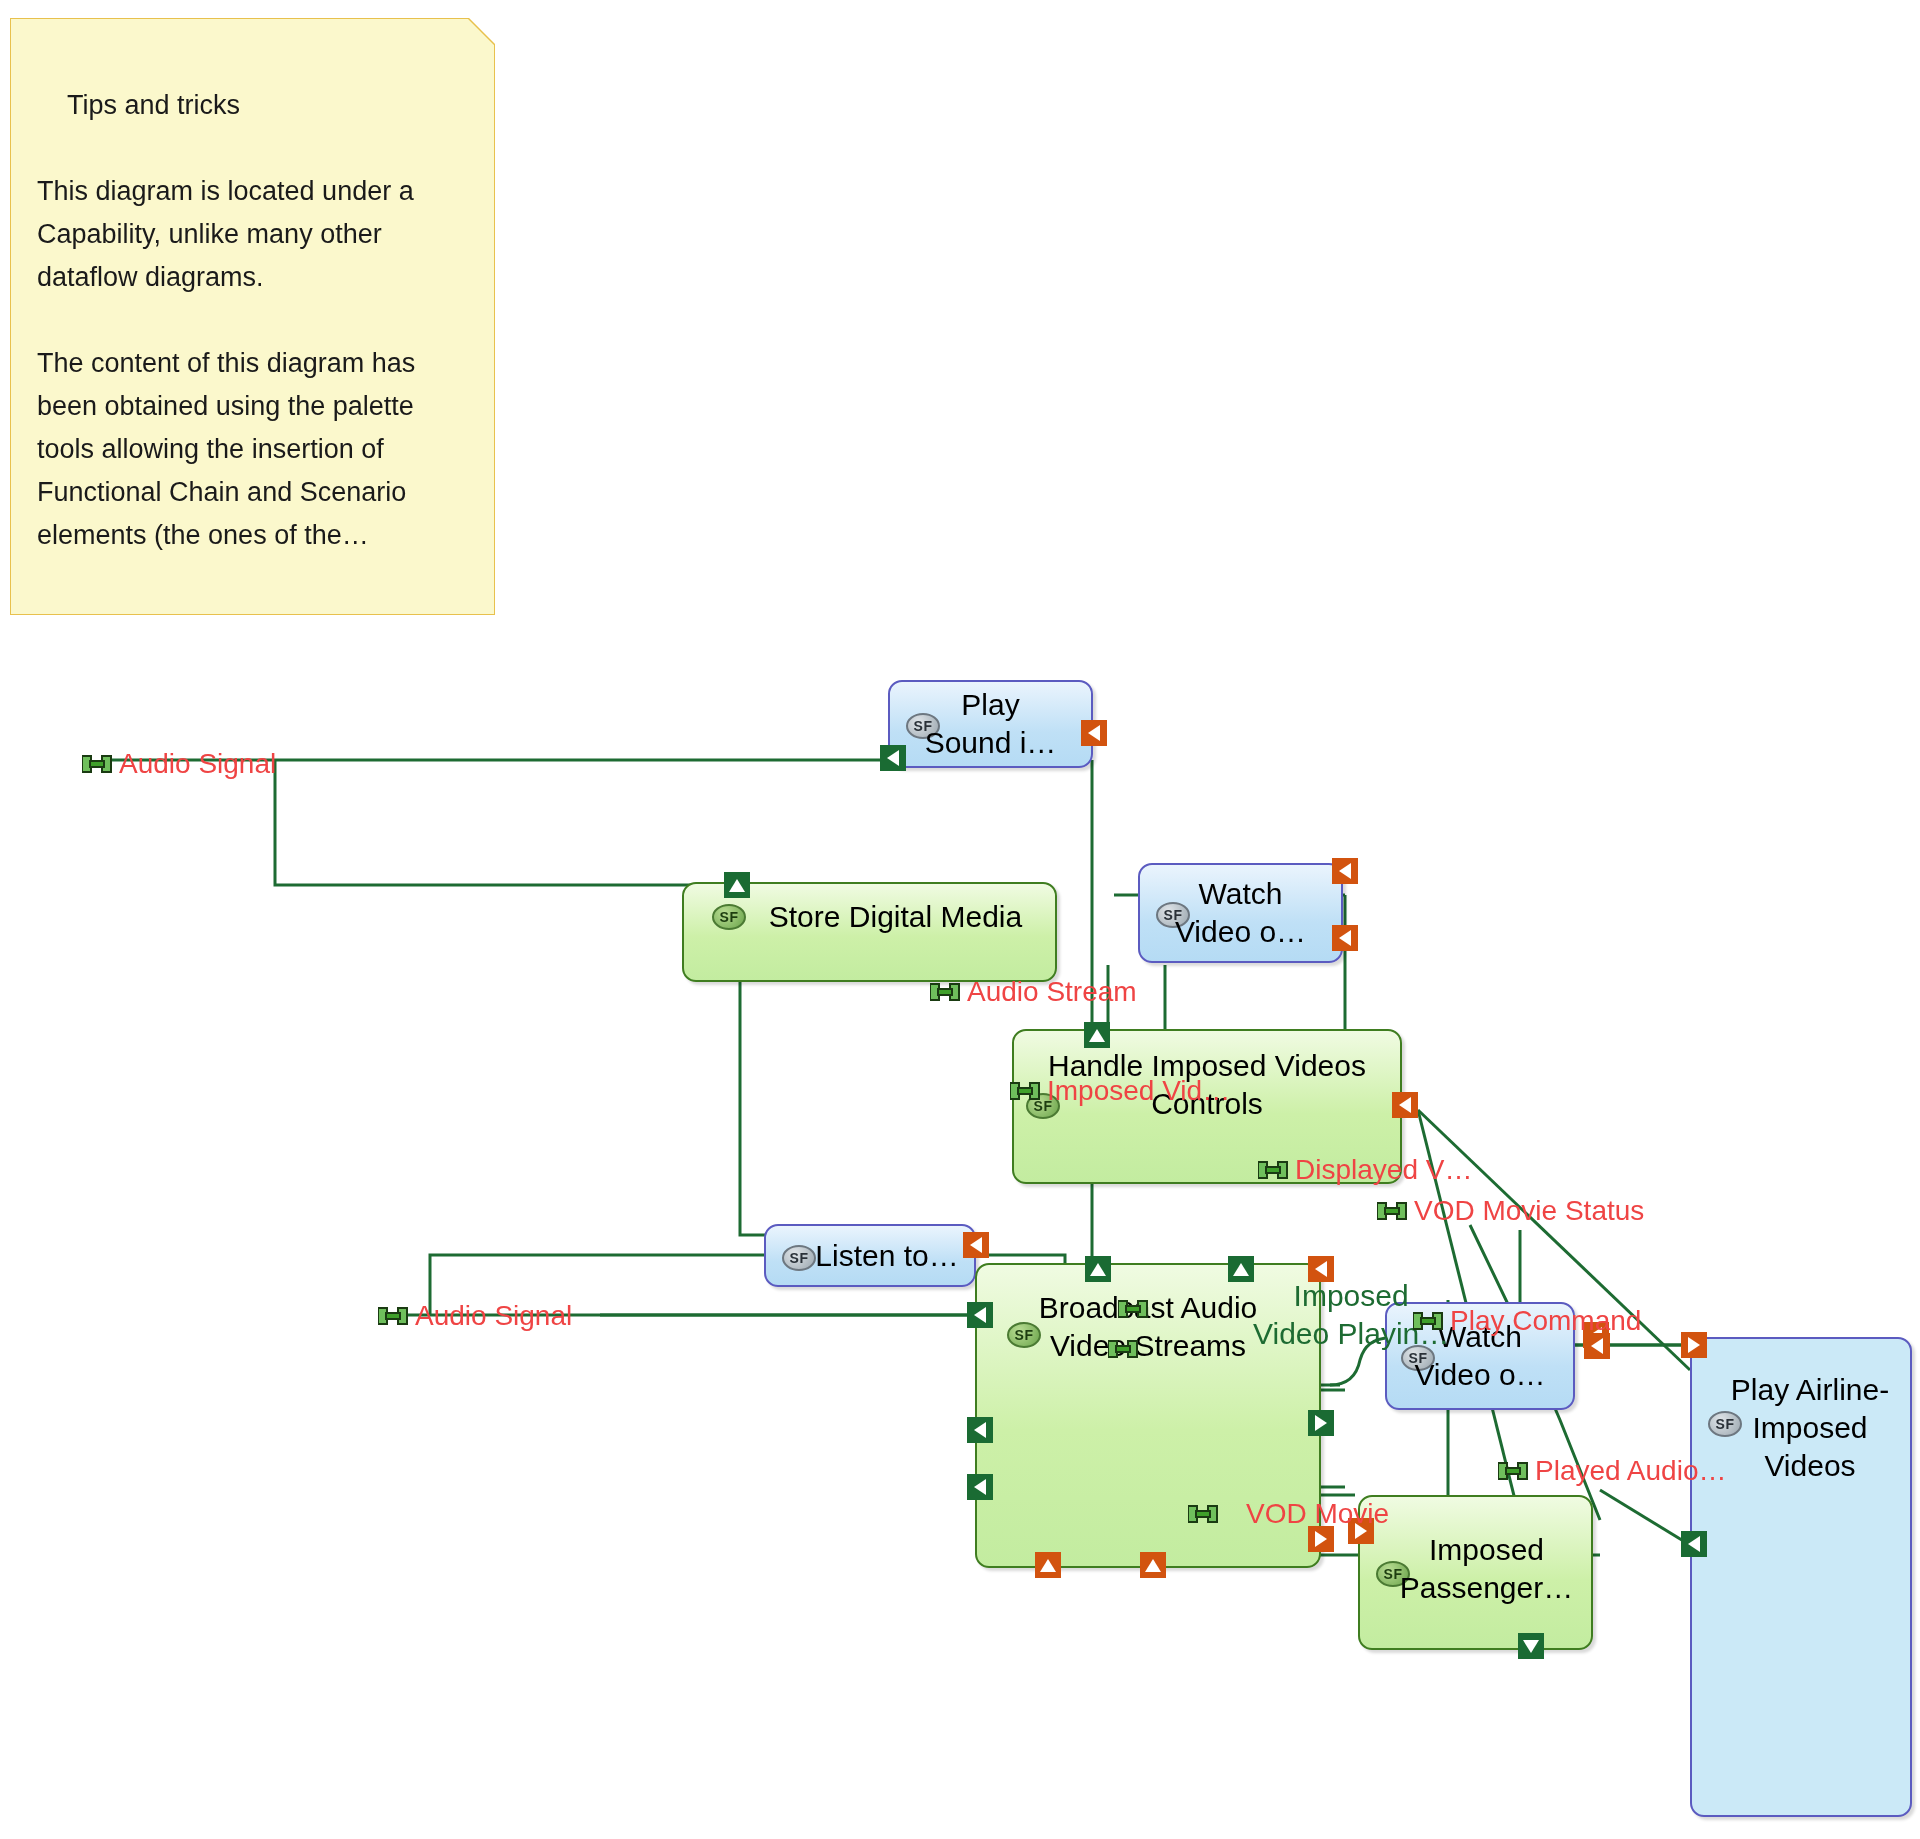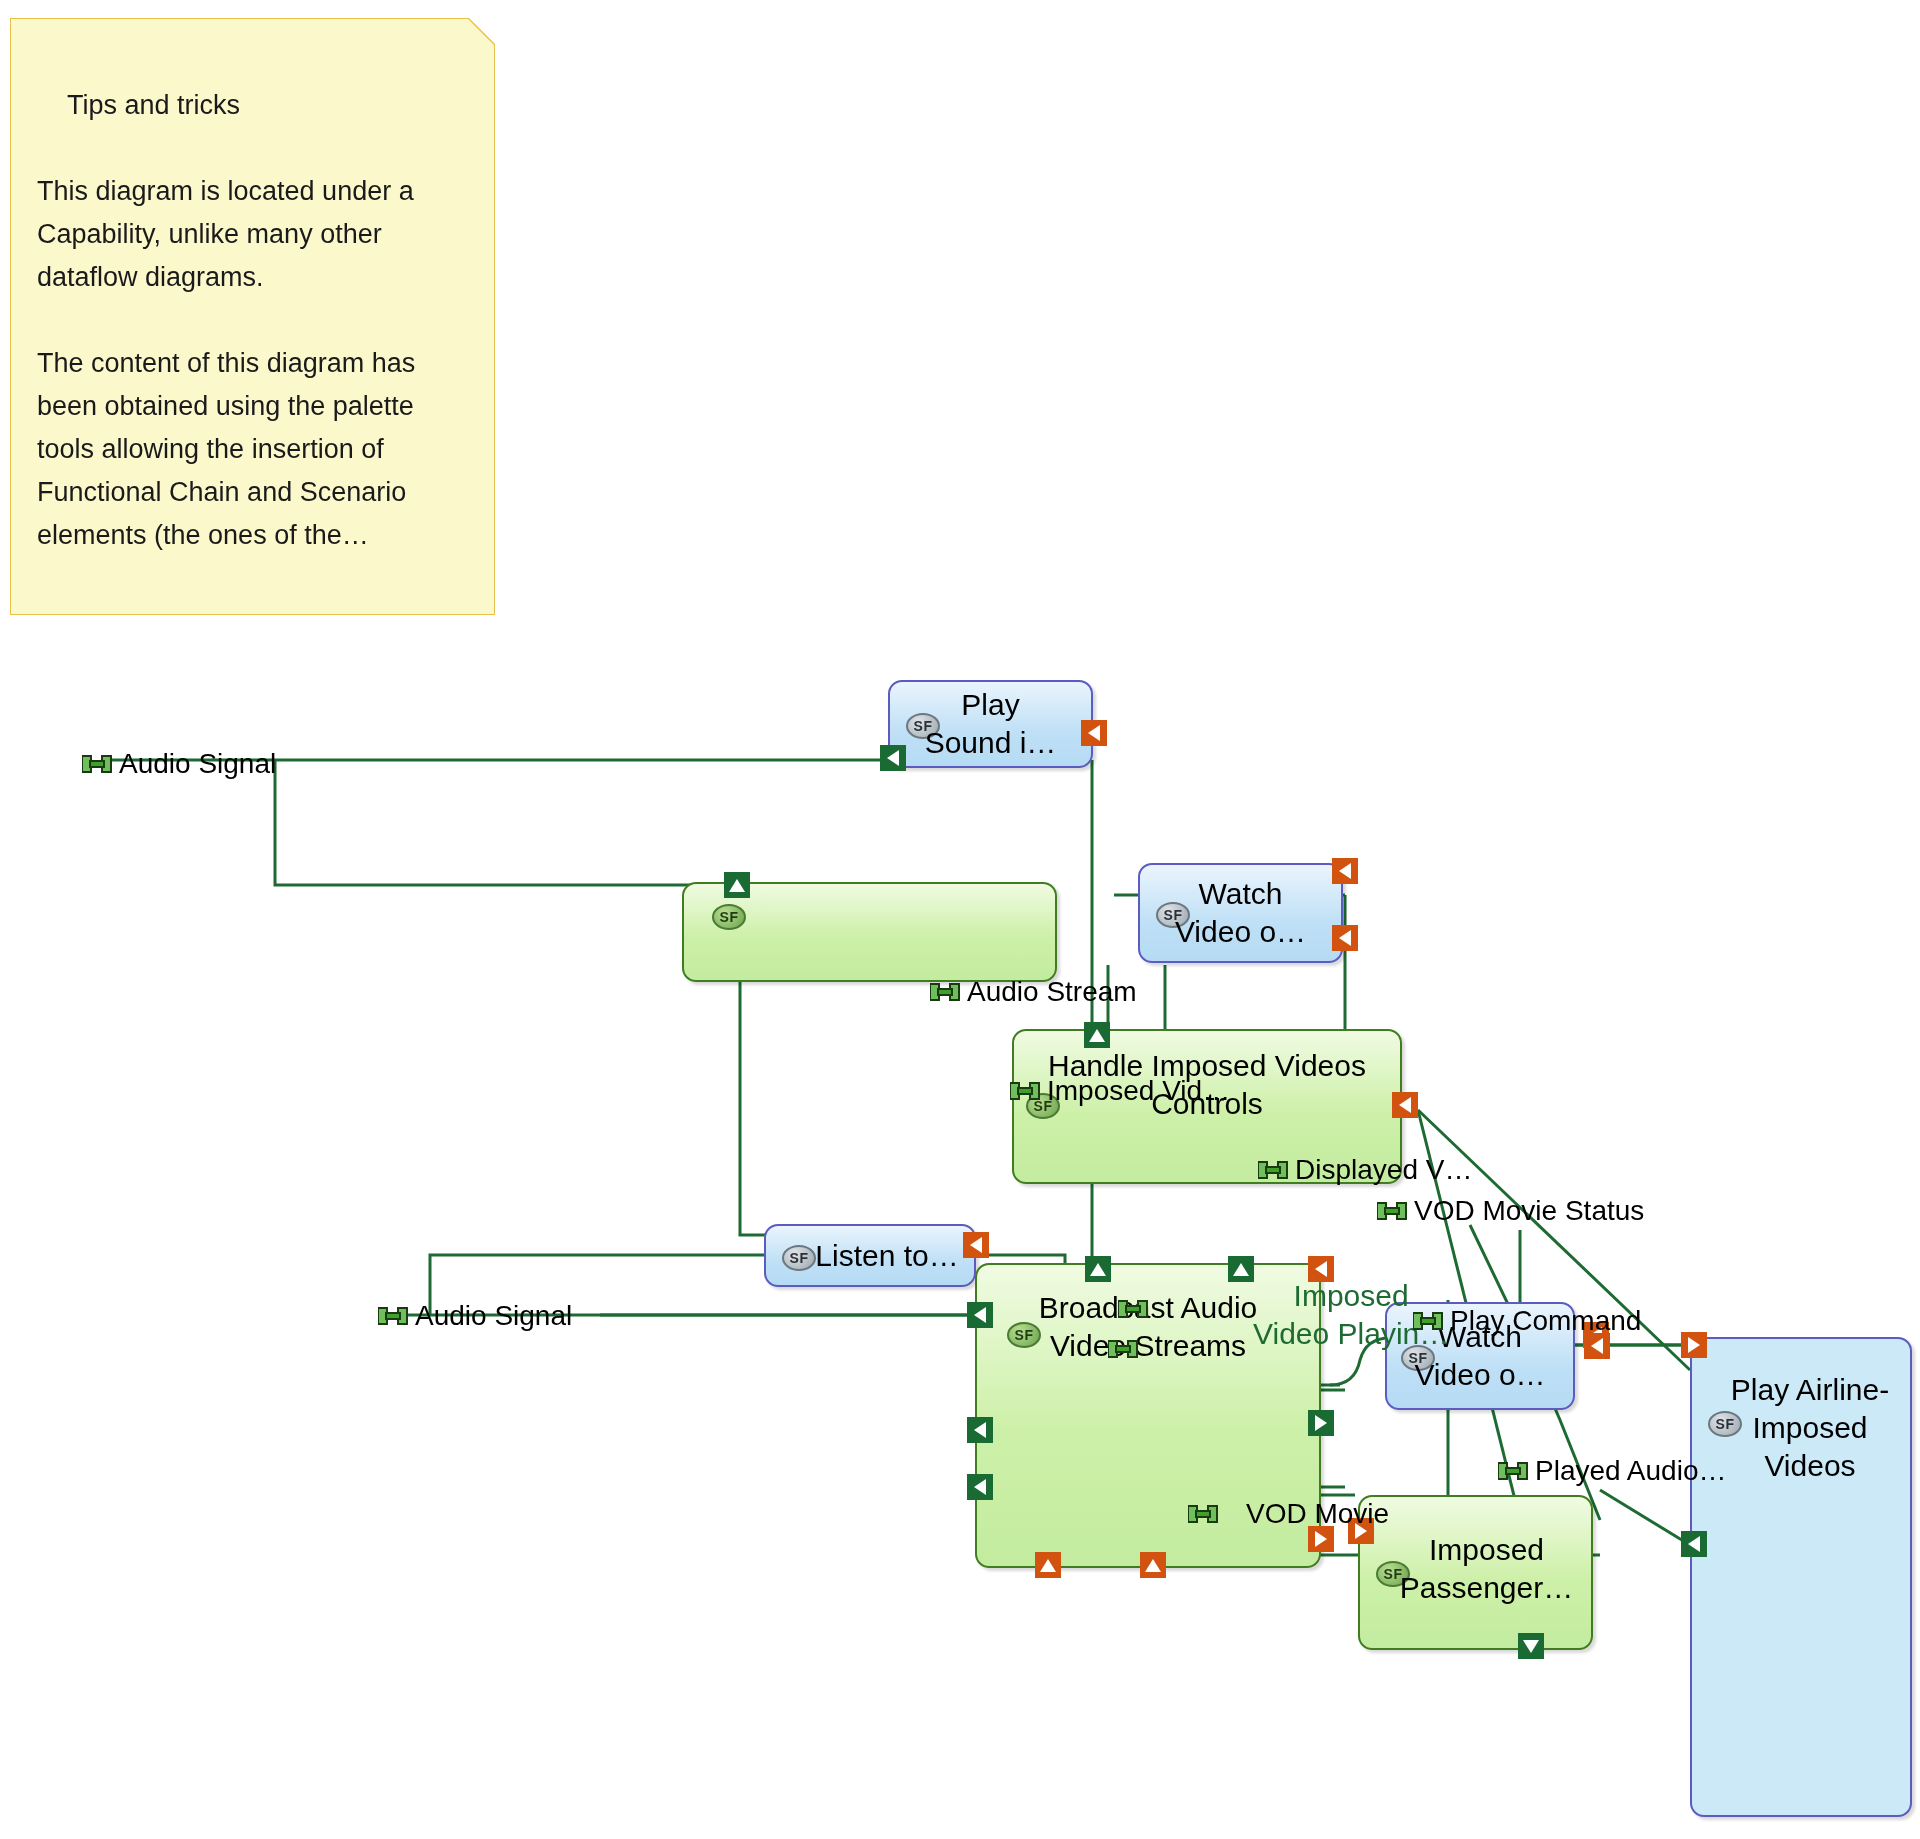--- a/index.html
+++ b/index.html
@@ -79,21 +79,21 @@
   .sf.grey-badge{background:radial-gradient(circle at 35% 30%,#dfe4e8,#9aa6ae);border-color:#6d7780;color:#2a3138;}
 
   
   .port{position:absolute;box-sizing:border-box;}
   .port svg{display:block;}
 
   
   .exlabel{
     position:absolute;
     display:flex;align-items:center;gap:7px;
-    color:#000000;
+    color:#ef4444;
     font-size:28px;
     line-height:32px;
     white-space:nowrap;
   }
   .exlabel .exicon{flex:0 0 auto;}
   .overlaytext{
     position:absolute;
     font-size:30px;line-height:38px;color:#000;
     white-space:nowrap;text-align:center;
   }
@@ -200,20 +200,23 @@
     <svg width="26" height="26" viewBox="0 0 26 26">
         <rect x="0" y="0" width="26" height="26" fill="#d2530f"></rect>
         <path d="M 19 5 L 19 21 L 7 13 Z" fill="#ffffff"></path>
       </svg>
   </div>
 
   <div class="node green topalign" style="left:682px;top:882px;width:375px;height:100px;">
     <div class="sf green-badge" style="left:28px;top:20px;">
         <span>SF</span>
       </div>
+    <div class="title" style="padding-left:60px;">
+      <div>Store Digital Media</div>
+    </div>
   </div>
   <div class="port" style="left:724px;top:872px;">
     <svg width="26" height="26" viewBox="0 0 26 26">
         <rect x="0" y="0" width="26" height="26" fill="#1a6b33"></rect>
         <path d="M 5 20 L 21 20 L 13 7 Z" fill="#ffffff"></path>
       </svg>
   </div>
 
   <div class="node blue" style="left:1138px;top:863px;width:205px;height:100px;">
     <div class="sf grey-badge" style="left:16px;top:37px;">

